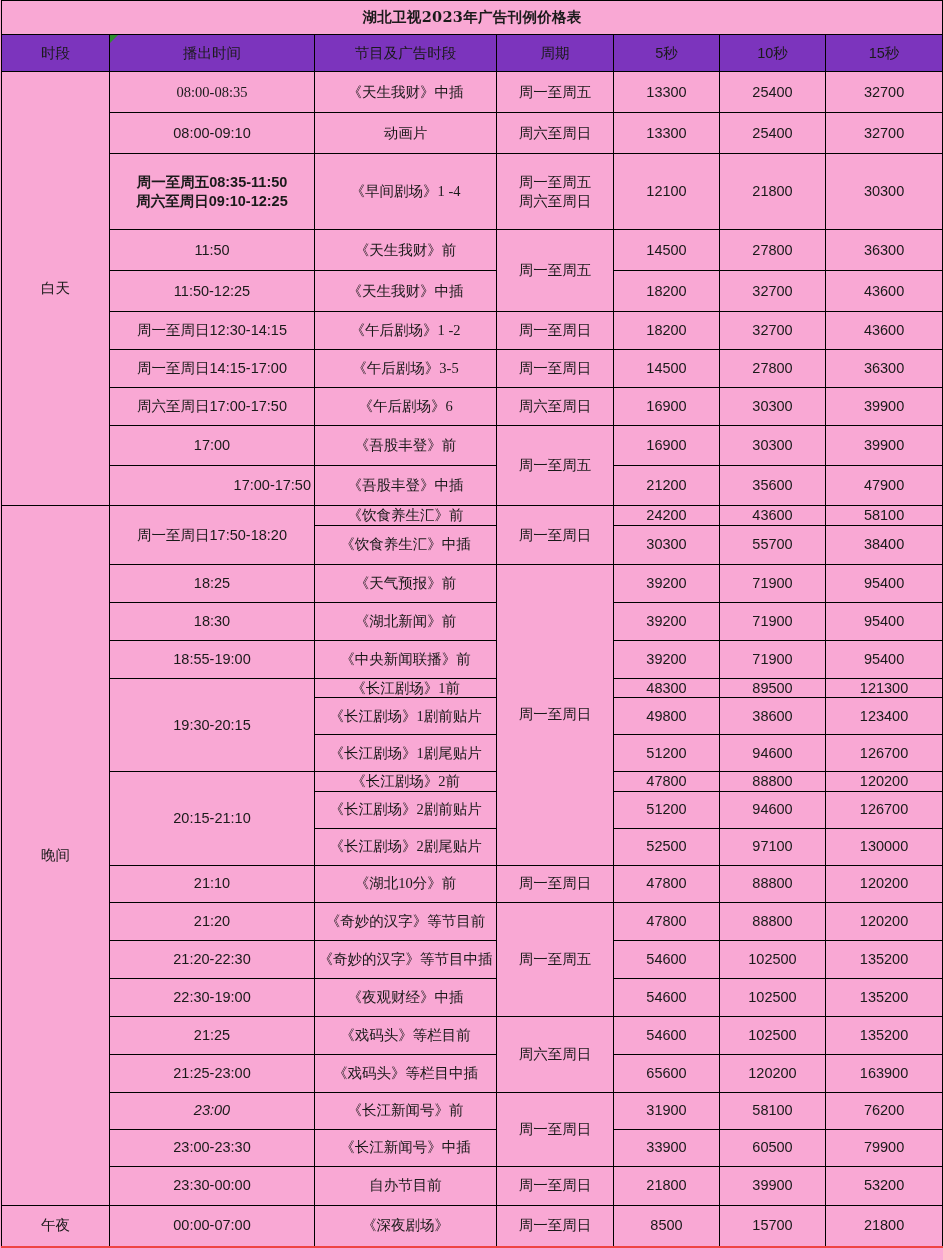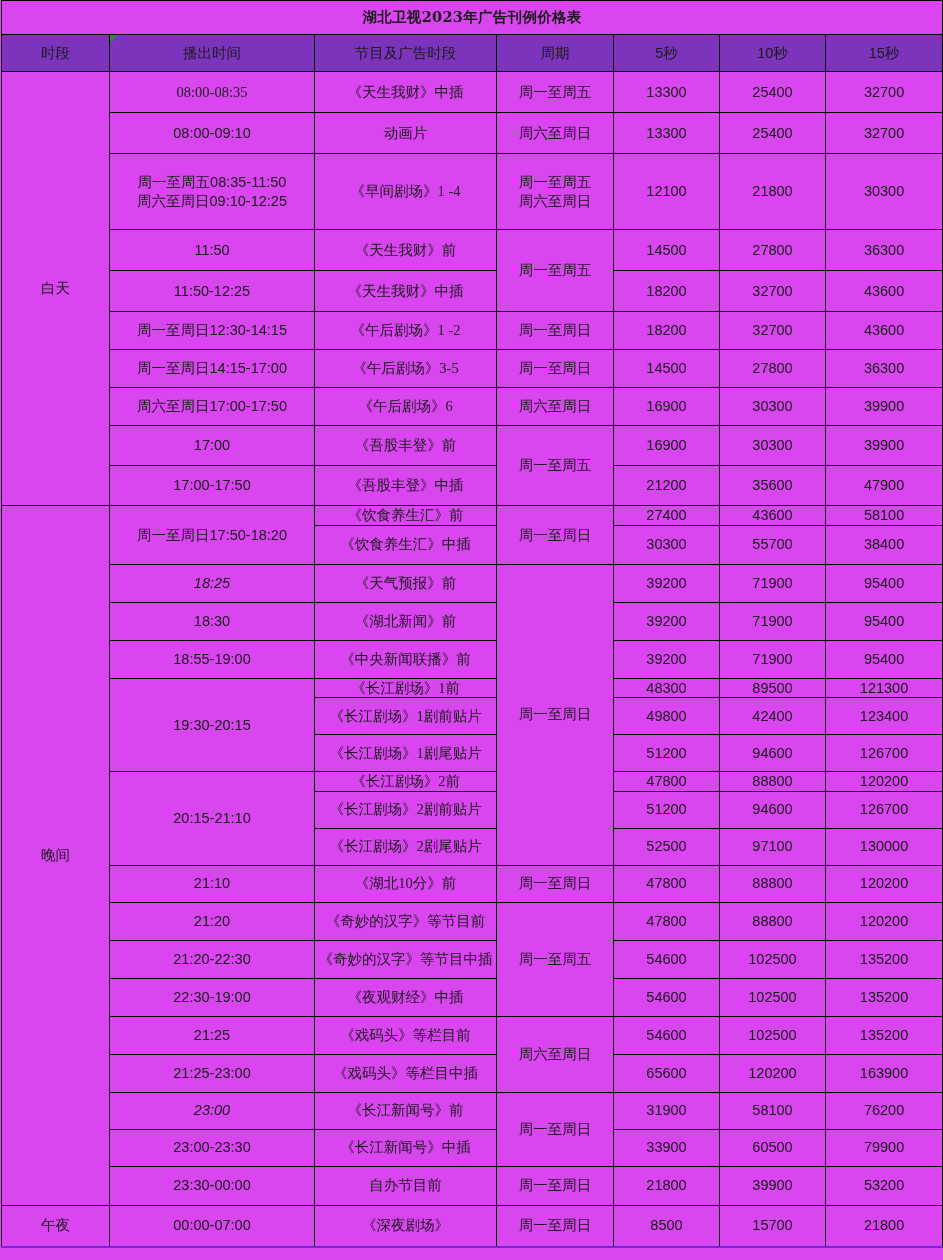--- a/index.html
+++ b/index.html
@@ -5,21 +5,21 @@
   html,body{margin:0;padding:0;background:#ffffff;}
   body{
     font-family:"Liberation Sans","DejaVu Sans",sans-serif;
     -webkit-font-smoothing:antialiased;
   }
   #sheet{
     position:relative;
     width:943px;
     height:1260px;
     overflow:hidden;
-    background:#d946ef;
+    background:#f9a8d4;
     box-sizing:border-box;
   }
   table.grid{
     border-collapse:collapse;
     table-layout:fixed;
     width:941px;
     margin:0 1px;
   }
   table.grid td{
     border:1px solid #000000;
@@ -64,21 +64,21 @@
     font-size:15px;
   }
   td.two-line{
     white-space:normal;
     line-height:1.45;
   }
   td.num{
     font-size:14.5px;
   }
   tr.last-row td{
-    border-bottom:2px solid #6d28d9;
+    border-bottom:2px solid #ef4444;
   }
   .sub{font-size:14.5px;font-family:Liberation Serif, serif;}
 </style>
 </head>
 <body>
 
 <div id="sheet">
   <table class="grid">
     <colgroup id="colgroup">
         <col style="width: 108px;">
@@ -113,21 +113,21 @@
         </tr>
         <tr>
           <td style="height: 40px; margin-top: 20px;">08:00-09:10</td>
           <td class="sub">动画片</td>
           <td>周六至周日</td>
           <td class="num">13300</td>
           <td class="num">25400</td>
           <td class="num">32700</td>
         </tr>
         <tr>
-          <td class="two-line" style="height: 75px;">周一至周五08:35-11:50<br>周六至周日09:10-12:25</td>
+          <td class="two-line" style="height: 75px; font-weight: bold;">周一至周五08:35-11:50<br>周六至周日09:10-12:25</td>
           <td class="sub">《早间剧场》1 -4</td>
           <td class="two-line">周一至周五<br>周六至周日</td>
           <td class="num">12100</td>
           <td class="num">21800</td>
           <td class="num">30300</td>
         </tr>
         <tr>
           <td style="height: 40px;">11:50</td>
           <td class="sub">《天生我财》前</td>
           <td rowspan="2">周一至周五</td>
@@ -168,43 +168,43 @@
         </tr>
         <tr>
           <td style="height: 39px;">17:00</td>
           <td class="sub">《吾股丰登》前</td>
           <td rowspan="2">周一至周五</td>
           <td class="num">16900</td>
           <td class="num">30300</td>
           <td class="num">39900</td>
         </tr>
         <tr>
-          <td style="height: 39px;">17:00-17:50</td>
+          <td style="height: 39px; text-align: right;">17:00-17:50</td>
           <td class="sub">《吾股丰登》中插</td>
           <td class="num">21200</td>
           <td class="num">35600</td>
           <td class="num">47900</td>
         </tr>
         <tr>
           <td class="section" rowspan="20">晚间</td>
           <td rowspan="2" style="height: 38px;">周一至周日17:50-18:20</td>
           <td class="sub">《饮食养生汇》前</td>
           <td rowspan="2">周一至周日</td>
-          <td class="num">27400</td>
+          <td class="num">24200</td>
           <td class="num">43600</td>
           <td class="num">58100</td>
         </tr>
         <tr>
           <td class="sub" style="height: 38px;">《饮食养生汇》中插</td>
           <td class="num">30300</td>
           <td class="num">55700</td>
           <td class="num">38400</td>
         </tr>
         <tr>
-          <td style="height: 37px; font-style: italic;">18:25</td>
+          <td style="height: 37px;">18:25</td>
           <td class="sub">《天气预报》前</td>
           <td rowspan="9">周一至周日</td>
           <td class="num">39200</td>
           <td class="num">71900</td>
           <td class="num">95400</td>
         </tr>
         <tr>
           <td style="height: 37px;">18:30</td>
           <td class="sub">《湖北新闻》前</td>
           <td class="num">39200</td>
@@ -221,21 +221,21 @@
         <tr>
           <td rowspan="3" style="height: 36px;">19:30-20:15</td>
           <td class="sub">《长江剧场》1前</td>
           <td class="num">48300</td>
           <td class="num">89500</td>
           <td class="num">121300</td>
         </tr>
         <tr>
           <td class="sub" style="height: 36px;">《长江剧场》1剧前贴片</td>
           <td class="num">49800</td>
-          <td class="num">42400</td>
+          <td class="num">38600</td>
           <td class="num">123400</td>
         </tr>
         <tr>
           <td class="sub" style="height: 36px;">《长江剧场》1剧尾贴片</td>
           <td class="num">51200</td>
           <td class="num">94600</td>
           <td class="num">126700</td>
         </tr>
         <tr>
           <td rowspan="3" style="height: 36px;">20:15-21:10</td>

